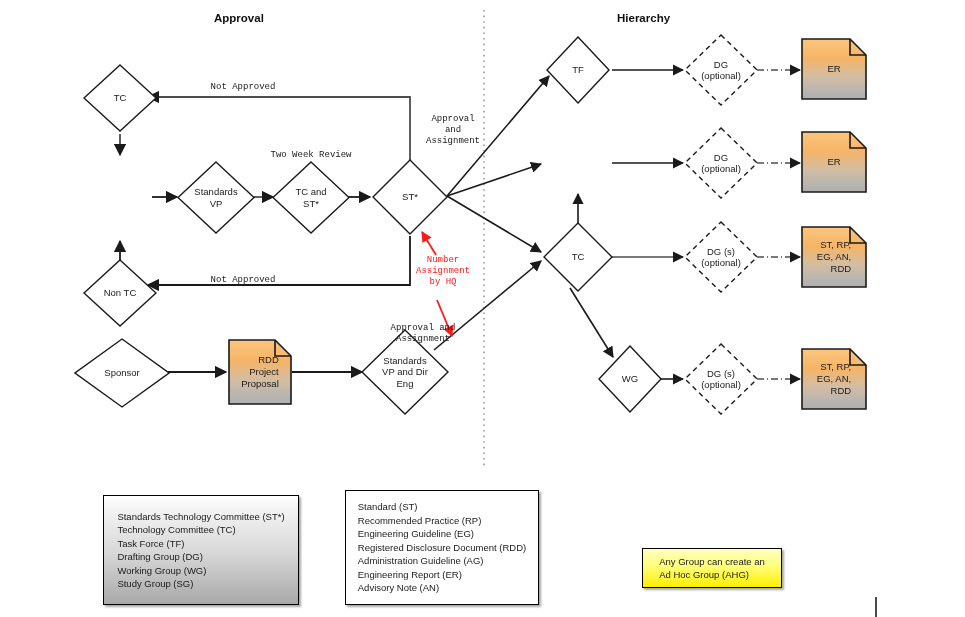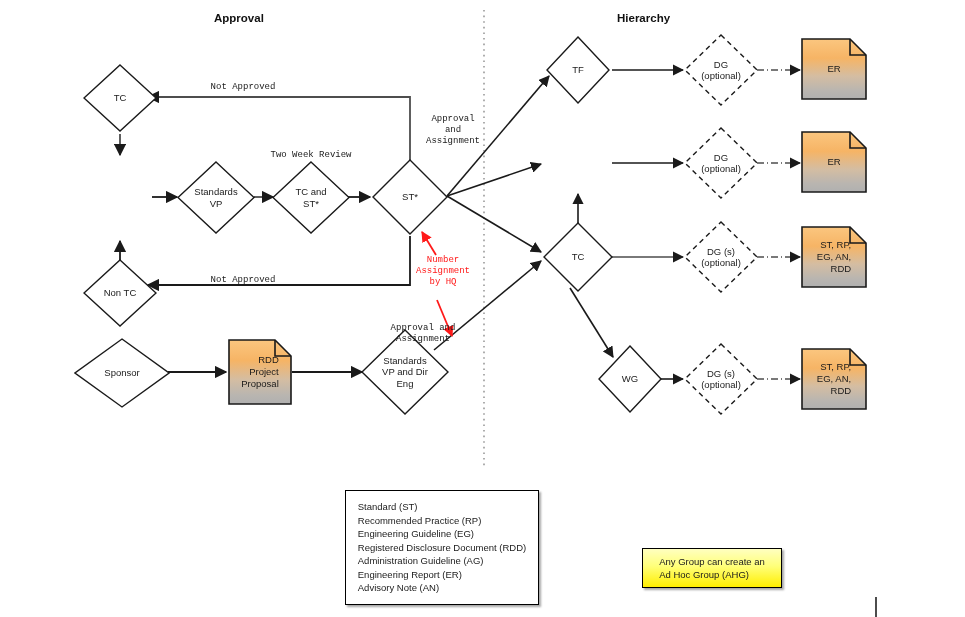--- a/index.html
+++ b/index.html
@@ -365,20 +365,26 @@
 and
 Assignment</div>
 
   <div class="edge-label" style="left:373px; top:305px; width:100px;margin-top:18px;">Approval and
 Assignment</div>
 
   <div class="edge-label red" style="left:404px; top:255px; width:78px;">Number
 Assignment
 by HQ</div>
 
+  <div class="legend-box legend-grey" style="left:103px; top:495px; width:196px; height:110px;">Standards Technology Committee (ST*)
+Technology Committee (TC)
+Task Force (TF)
+Drafting Group (DG)
+Working Group (WG)
+Study Group (SG)</div>
 
   <div class="legend-box legend-orange" style="left:345px; top:490px; width:194px; height:115px;">Standard (ST)
 Recommended Practice (RP)
 Engineering Guideline (EG)
 Registered Disclosure Document (RDD)
 Administration Guideline (AG)
 Engineering Report (ER)
 Advisory Note (AN)</div>
 
   <div class="legend-box legend-yellow" style="left:642px; top:548px; width:140px; height:40px;">Any Group can create an

